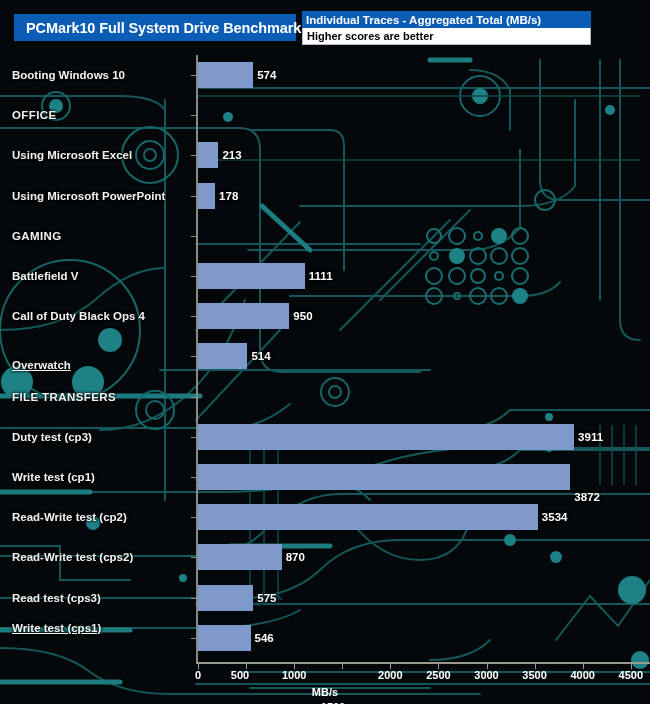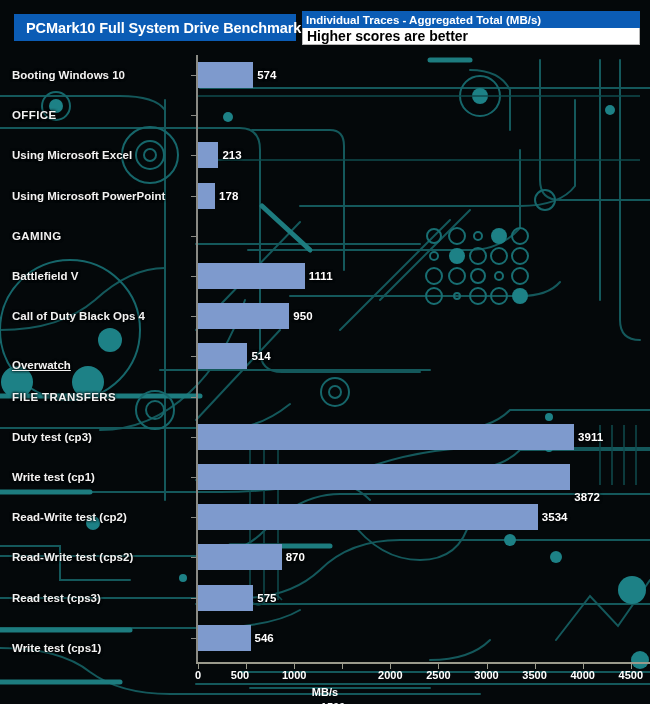--- a/index.html
+++ b/index.html
@@ -23,31 +23,31 @@
     width: 282px; height: 27px;
     background: #0b5cb5;
     color: #ffffff;
     font-size: 14.5px; font-weight: bold;
     display: flex; align-items: center; padding-left: 12px;
     letter-spacing: -0.1px;
     white-space: nowrap;
   }
   .hdr-sub-wrap {
     position: absolute; left: 302px; top: 11px;
-    width: 338px; height: 34px; border-radius: 12px;
+    width: 289px; height: 34px; border-radius: 12px;
   }
   .hdr-sub1 {
     height: 17px; background: #0b5cb5; color: #ffffff;
     font-size: 11.5px; font-weight: bold;
     display: flex; align-items: center; padding-left: 4px;
     white-space: nowrap;
   }
   .hdr-sub2 {
     height: 17px; background: #ffffff; color: #000000;
-    font-size: 14px; font-weight: bold;
+    font-size: 11px; font-weight: bold;
     display: flex; align-items: center; padding-left: 4px;
     border: 1px solid #b8b8b8; border-top: none;
     white-space: nowrap;
   }
   
   #plot { position: absolute; left: 0; top: 55px; width: 650px; height: 610px; }
   .axis-line {
     position: absolute; left: 196px; top: 0px;
     width: 2px; height: 608px; background: #8a8a84;
   }
@@ -290,19 +290,19 @@
         <div class="bar-val" style="top: 442px; left: 574.371px;">3872</div>
         <div class="row-label" style="top: 462.2px;">Read-Write test (cp2)</div>
         <div class="bar" style="top: 462.2px; width: 339.866px; background: rgb(126, 154, 205);"></div>
         <div class="bar-val" style="top: 462.2px; left: 541.866px;">3534</div>
         <div class="row-label" style="top: 502.4px;">Read-Write test (cps2)</div>
         <div class="bar" style="top: 502.4px; width: 83.6681px; background: rgb(126, 154, 205);"></div>
         <div class="bar-val" style="top: 502.4px; left: 285.668px;">870</div>
         <div class="row-label" style="top: 542.6px; text-align: center;">Read test (cps3)</div>
         <div class="bar" style="top: 542.6px; width: 55.2979px; background: rgb(126, 154, 205);"></div>
         <div class="bar-val" style="top: 542.6px; left: 257.298px;">575</div>
-        <div class="row-label" style="top: 593px;">Write test (cps1)</div>
+        <div class="row-label" style="top: 573px; text-decoration: underline;">Write test (cps1)</div>
         <div class="bar" style="top: 582.8px; width: 52.5089px; background: rgb(126, 154, 205);"></div>
         <div class="bar-val" style="top: 582.8px; left: 254.509px;">546</div>
       </div>
     <div class="xaxis-title">MB/s</div>
   </div>
 </div>
 
 </body></html>

